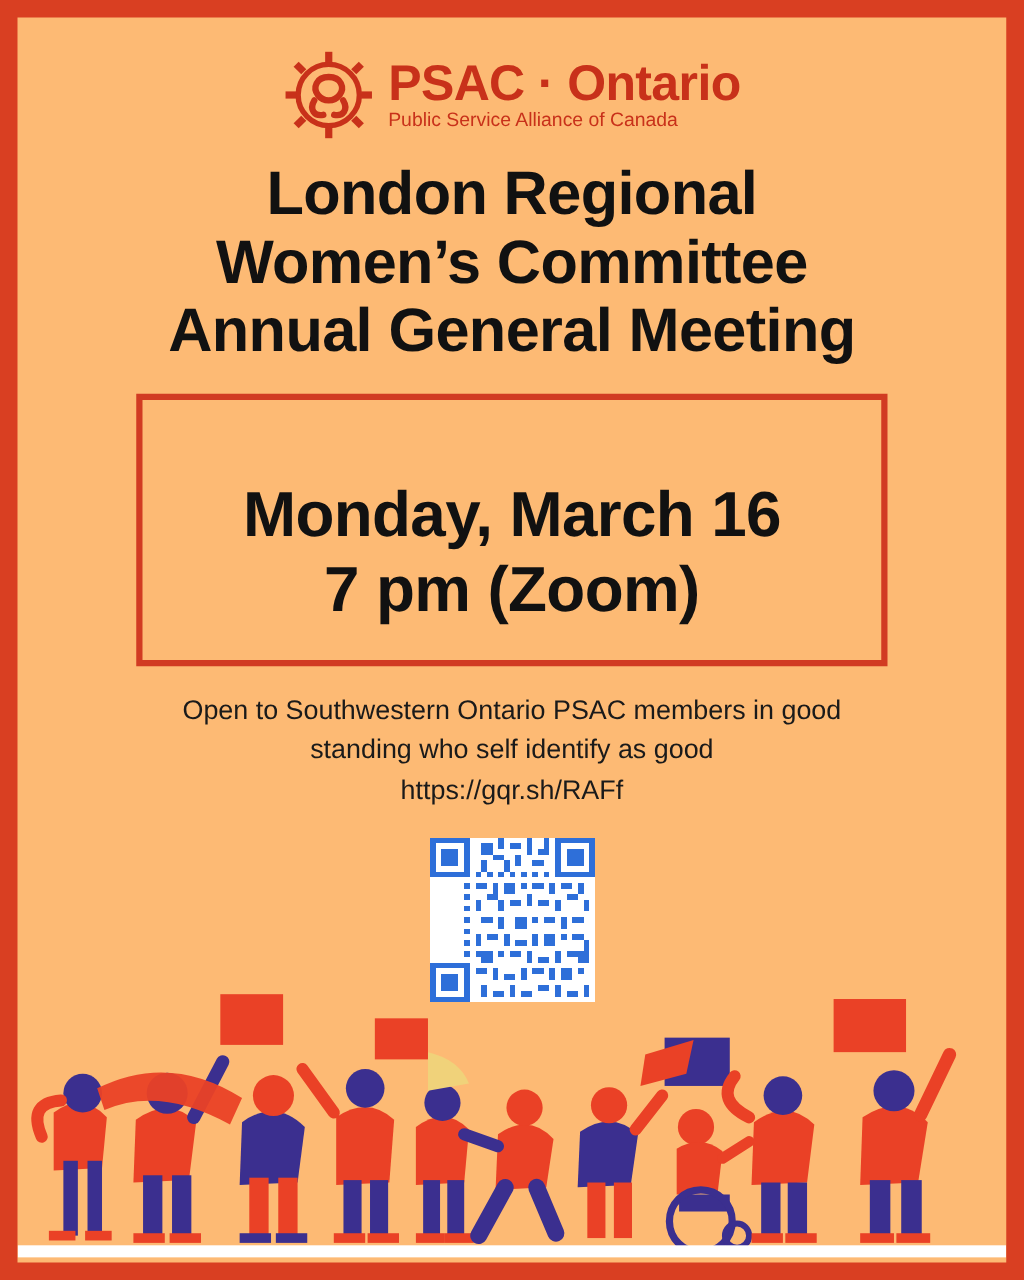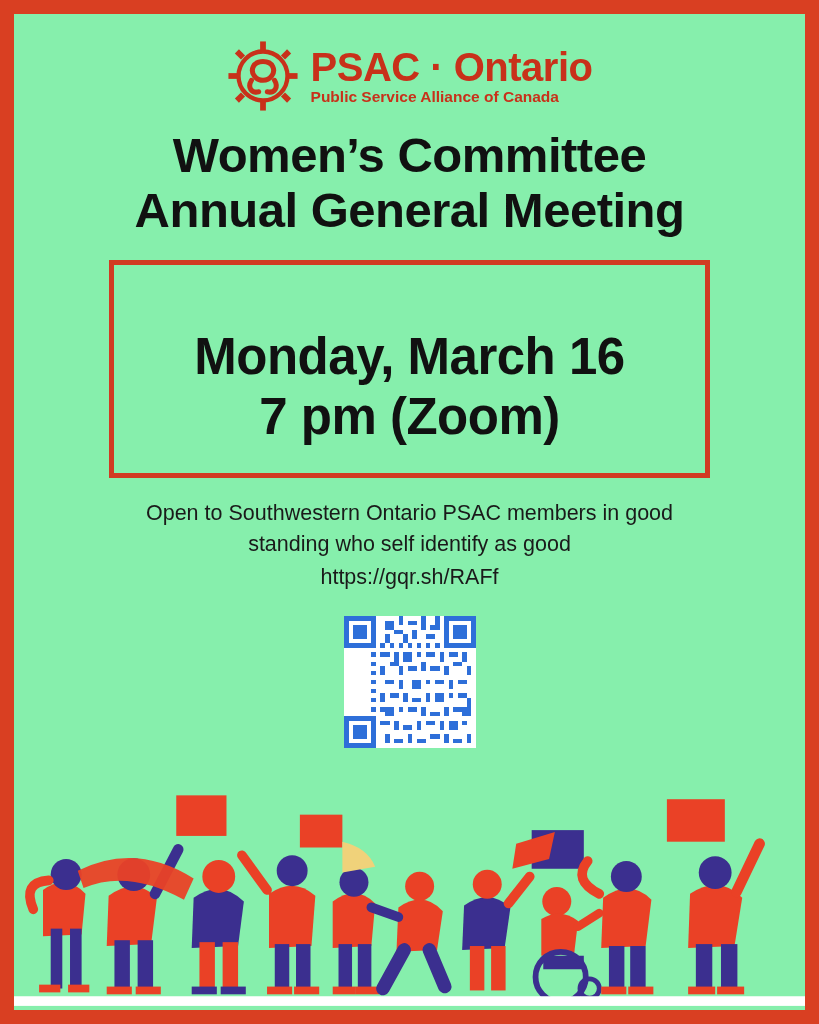--- a/index.html
+++ b/index.html
@@ -20,21 +20,21 @@
     height: 1024px;
     background: #d93f22;
     box-sizing: border-box;
     padding: 14px;
   }
 
   .poster-inner {
     position: relative;
     width: 100%;
     height: 100%;
-    background: #86efac;
+    background: #fdba74;
     box-sizing: border-box;
     overflow: hidden;
   }
 
   
   .logo-row {
     display: flex;
     align-items: center;
     justify-content: center;
     gap: 12px;
@@ -53,21 +53,21 @@
   }
   .logo-title {
     font-size: 40px;
     font-weight: bold;
     color: #c8311a;
     letter-spacing: -0.5px;
     white-space: nowrap;
   }
   .logo-sub {
     font-size: 15.5px;
-    font-weight: bold;
+    font-weight: normal;
     color: #c8311a;
     margin-top: 2px;
     white-space: nowrap;
   }
 
   
   .headline {
     margin: 16px 18px 0 18px;
     text-align: center;
     color: #111111;
@@ -159,20 +159,21 @@
           </g>
         </svg>
       </span>
       <span class="logo-text">
         <span class="logo-title">PSAC · Ontario</span>
         <span class="logo-sub">Public Service Alliance of Canada</span>
       </span>
     </div>
 
     <h1 class="headline">
+      <span class="line">London Regional</span>
       <span class="line">Women’s Committee</span>
       <span class="line">Annual General Meeting</span>
     </h1>
 
     <div class="detail-box">
       <div class="detail-date">
         <span class="line">Monday, March 16</span>
         <span class="line">7 pm (Zoom)</span>
       </div>
     </div>

